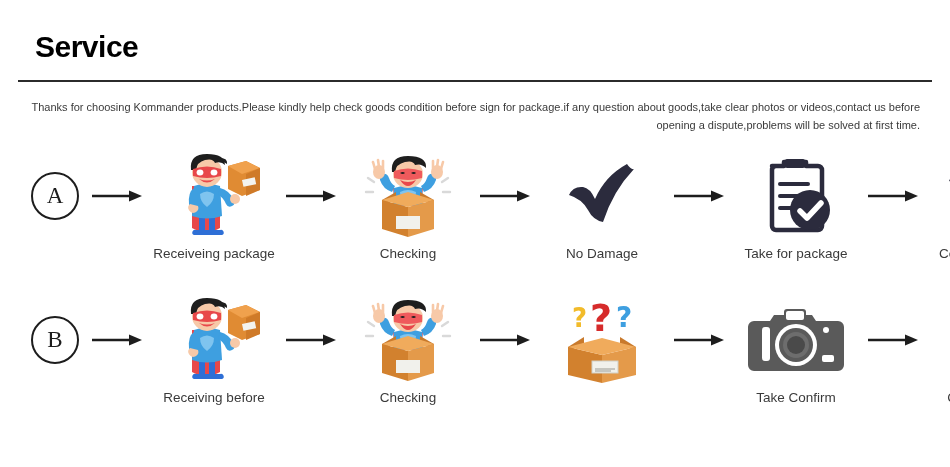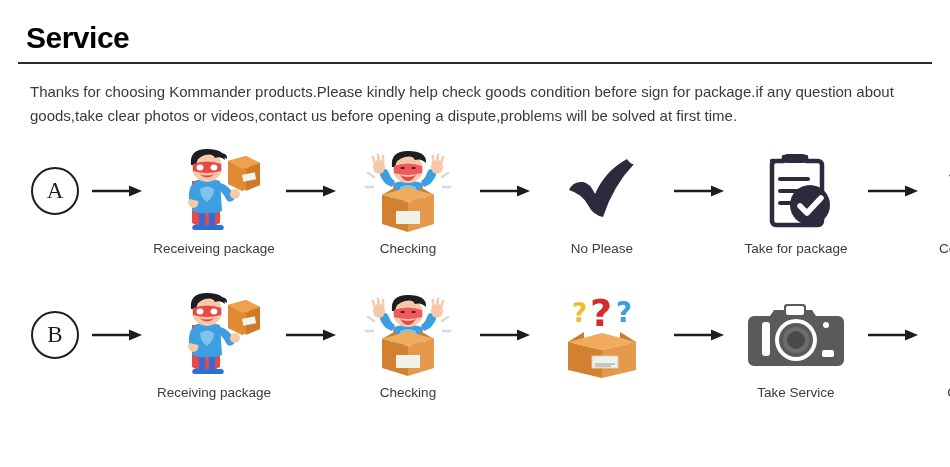--- a/index.html
+++ b/index.html
@@ -19,34 +19,34 @@
   
   .header {
     padding: 14px 0 0 18px;
   }
   .page-title {
     font-size: 30px;
     font-weight: bold;
     color: #000000;
     letter-spacing: -0.5px;
     line-height: 1.05;
-    margin: 8px;
+    margin: 17px;
   }
   .title-rule {
     margin: 6px 18px 0 18px;
     height: 2px;
     background: #2b2b2b;
   }
 
   
   .intro {
     margin: 16px auto 0 auto;
     width: 890px;
-    text-align: left;
-    font-size: 15px;
+    text-align: right;
+    font-size: 11px;
     line-height: 1.65;
     color: #3a3a3a;
   }
 
   
   .flow {
     margin-top: 16px;
   }
   .flow-row {
     display: flex;
@@ -252,21 +252,21 @@
         <polygon points="38,1.5 51,7 38,12.5" fill="#1d1d1d"></polygon>
       </svg>
     </div>
 
     <div class="step">
       <div class="step-art">
         <svg width="78" height="74" viewBox="0 0 78 74">
           <path d="M6 36 q4 -9 14 -8 q7 1 12 12 q10 -23 32 -35 q4 6 7 5 q-21 22 -31 53 q-10 -2 -15 -12 q-6 -11 -19 -15z" fill="#2b2b3d"></path>
         </svg>
       </div>
-      <div class="step-label">No Please</div>
+      <div class="step-label">No Damage</div>
     </div>
 
     <div class="arrow">
       <svg width="52" height="14" viewBox="0 0 52 14">
         <line x1="1" y1="7" x2="40" y2="7" stroke="#1d1d1d" stroke-width="2.6"></line>
         <polygon points="38,1.5 51,7 38,12.5" fill="#1d1d1d"></polygon>
       </svg>
     </div>
 
     <div class="step">
@@ -348,21 +348,21 @@
           <ellipse cx="34" cy="20.5" rx="3.4" ry="3" fill="#ffffff"></ellipse>
           <ellipse cx="48" cy="20.5" rx="3.4" ry="3" fill="#ffffff"></ellipse>
           <path d="M33 27 q8 7 16 0 q-8 3 -16 0z" fill="#e8484a"></path>
           <path d="M34 27.5 q7 1.5 14 0 q-7 1.5 -14 0z" fill="#ffffff"></path>
           <path d="M62 14 l18 -5 l14 7 l0 22 l-18 6 l-14 -7z" fill="#e08b33"></path>
           <path d="M62 14 l18 -5 l14 7 l-18 6z" fill="#f0a14d"></path>
           <path d="M80 22 l14 -6 l0 22 l-14 6z" fill="#cf7a28"></path>
           <rect x="76" y="28" width="13" height="7" fill="#f3f3ef" transform="rotate(-12 76 28)"></rect>
         </svg>
       </div>
-      <div class="step-label">Receiving package</div>
+      <div class="step-label">Receiving before</div>
     </div>
 
     <div class="arrow">
       <svg width="52" height="14" viewBox="0 0 52 14">
         <line x1="1" y1="7" x2="40" y2="7" stroke="#1d1d1d" stroke-width="2.6"></line>
         <polygon points="38,1.5 51,7 38,12.5" fill="#1d1d1d"></polygon>
       </svg>
     </div>
 
     <div class="step">
@@ -455,21 +455,21 @@
           <rect x="40" y="8" width="18" height="9" rx="2" fill="#ffffff"></rect>
           <rect x="16" y="24" width="8" height="34" rx="3" fill="#ffffff"></rect>
           <circle cx="50" cy="42" r="21" fill="#ffffff"></circle>
           <circle cx="50" cy="42" r="17" fill="#5a5a5a"></circle>
           <circle cx="50" cy="42" r="13" fill="#6d6d6d"></circle>
           <circle cx="50" cy="42" r="9" fill="#4a4a4a"></circle>
           <circle cx="80" cy="27" r="3" fill="#ffffff"></circle>
           <rect x="76" y="52" width="12" height="7" rx="2" fill="#ffffff"></rect>
         </svg>
       </div>
-      <div class="step-label">Take Service</div>
+      <div class="step-label">Take Confirm</div>
     </div>
 
     <div class="arrow">
       <svg width="52" height="14" viewBox="0 0 52 14">
         <line x1="1" y1="7" x2="40" y2="7" stroke="#1d1d1d" stroke-width="2.6"></line>
         <polygon points="38,1.5 51,7 38,12.5" fill="#1d1d1d"></polygon>
       </svg>
     </div>
 
     <div class="step step-wide">

